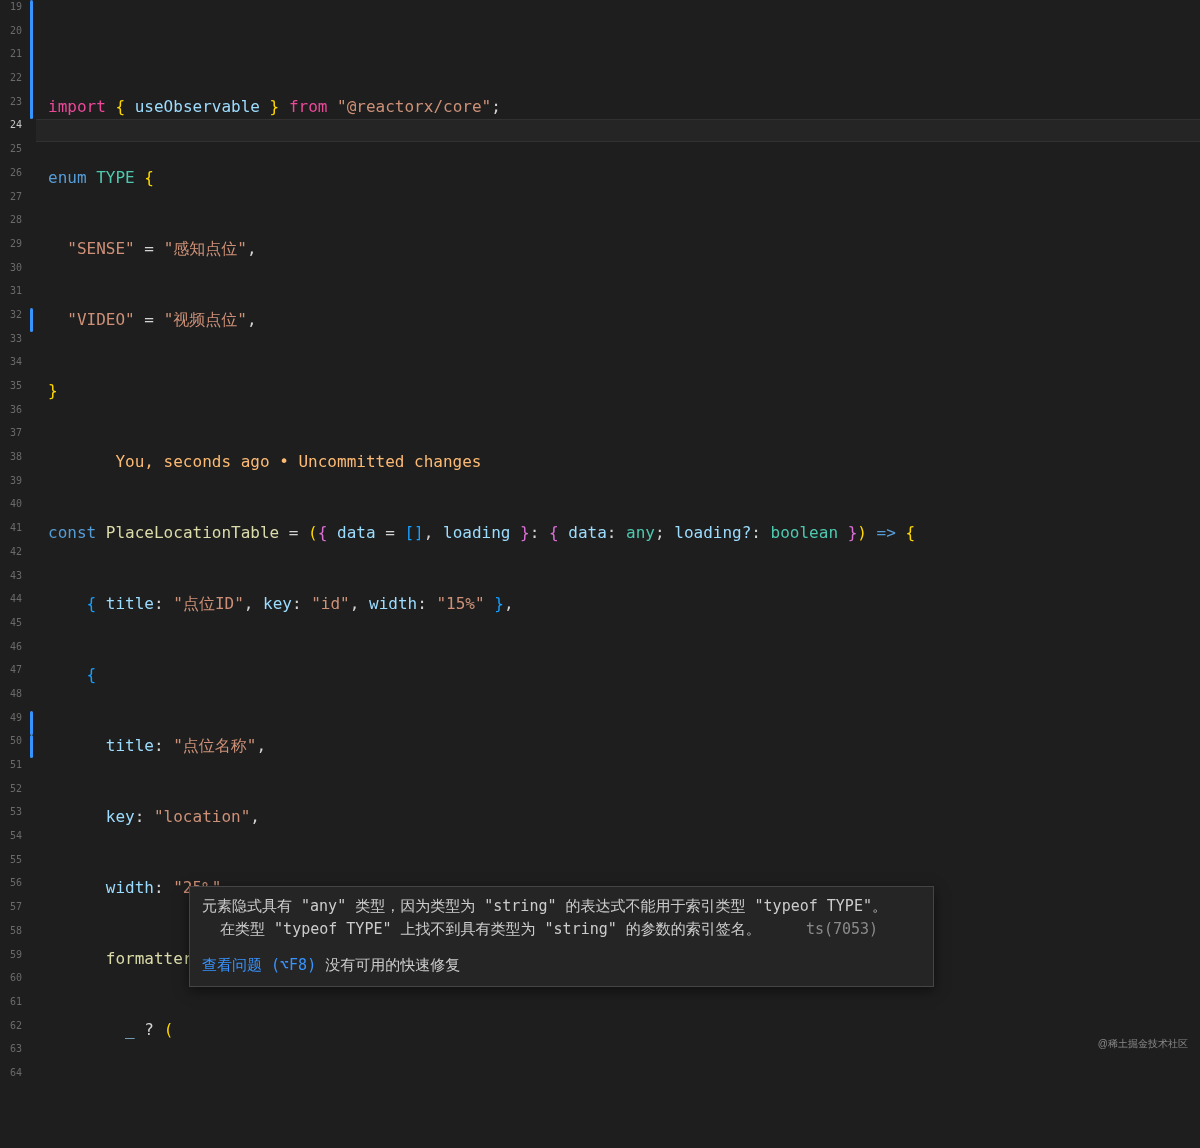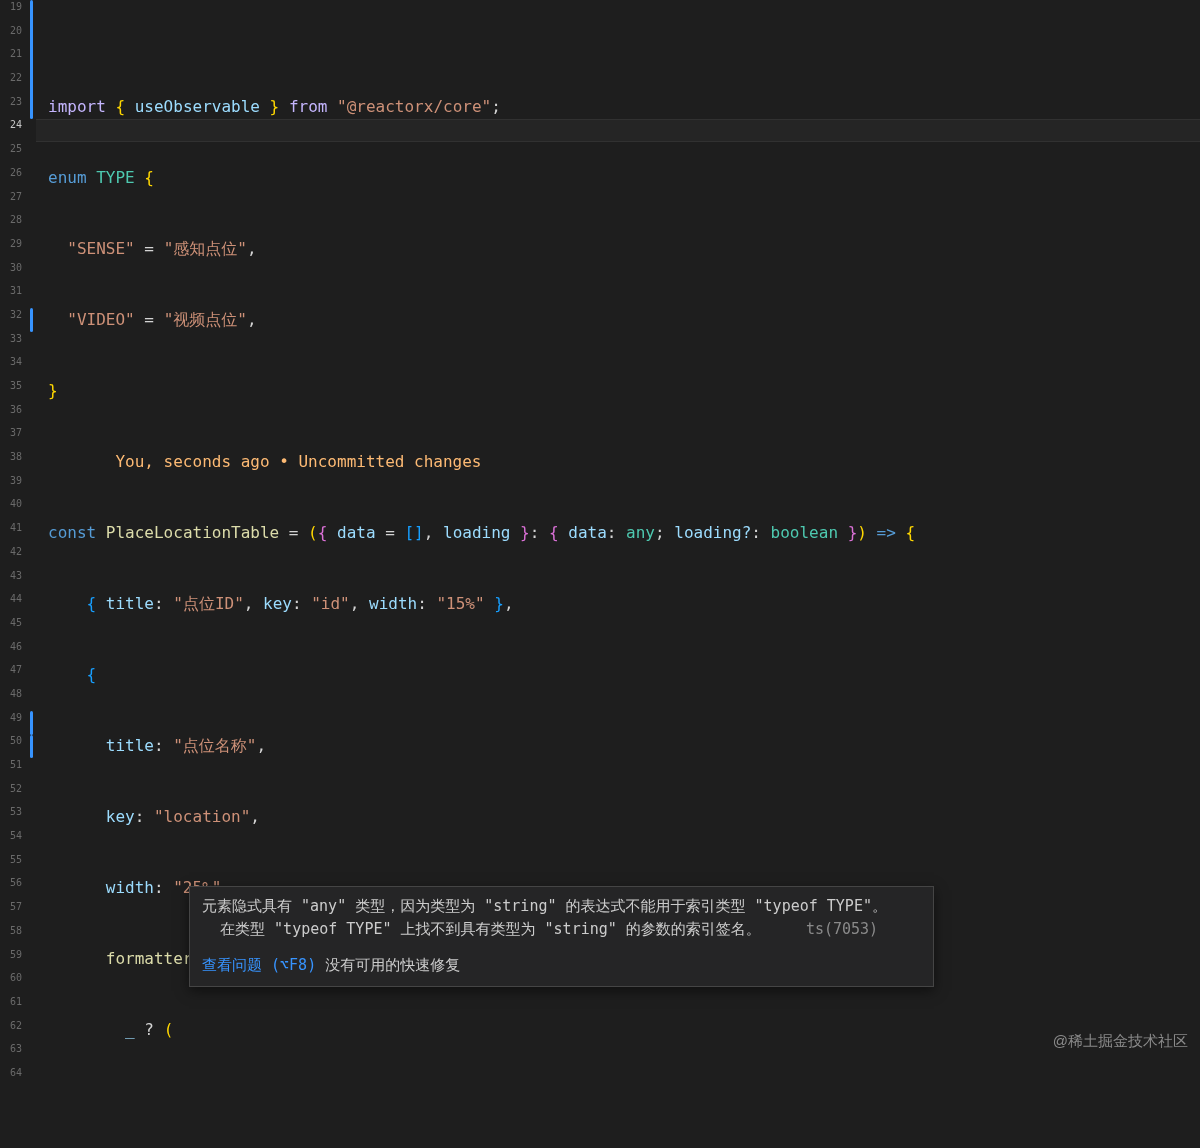--- a/index.html
+++ b/index.html
@@ -52,21 +52,21 @@
     flex: 1;
     padding-left: 12px;
     white-space: pre;
     color: #d4d4d4;
     position: relative;
   }
   .code .row {
     height: 23.7px;
   }
   
-  .kw { color: #c4b5fd; text-align: right; }
+  .kw { color: #ec4899; text-align: right; }
   .kw2 { color: #569cd6; }
   .type { color: #4ec9b0; }
   .fn { color: #dcdcaa; }
   .str { color: #ce9178; }
   .var { color: #9cdcfe; }
   .op { color: #d4d4d4; }
   .gl { color: #fdba74; }
   .yl { color: #ffd700; }
   .pk { color: #da70d6; }
   .bl { color: #179fff; }
@@ -105,21 +105,21 @@
     padding: 6px 12px 10px;
     color: #cccccc;
   }
   .hover-popup .link { color: #3794ff; cursor: pointer; }
 
   .watermark {
     position: absolute;
     right: 12px;
     bottom: 96px;
     color: #8a8a8a;
-    font-size: 15px;
+    font-size: 10px;
     font-family: sans-serif;
   }
 
   .current-line-border {
     position: absolute;
     left: 0; right:0;
     height: 23.7px;
     border-top: 1px solid rgba(255,255,255,0.06);
     border-bottom: 1px solid rgba(255,255,255,0.06);
     pointer-events: none;

